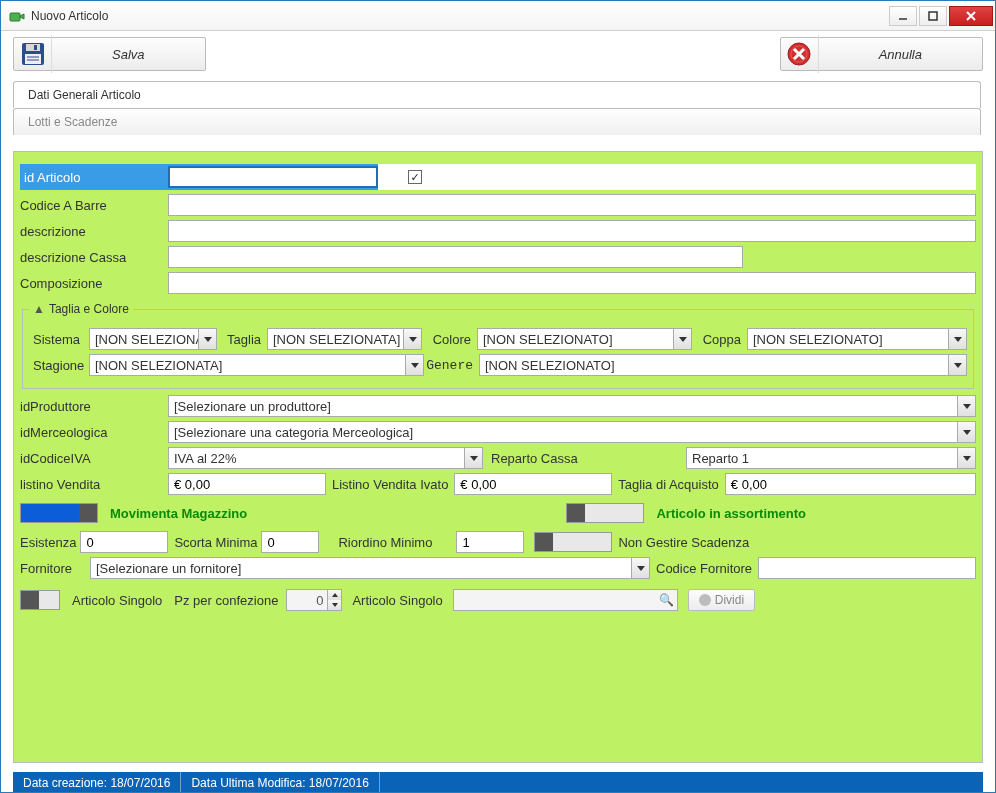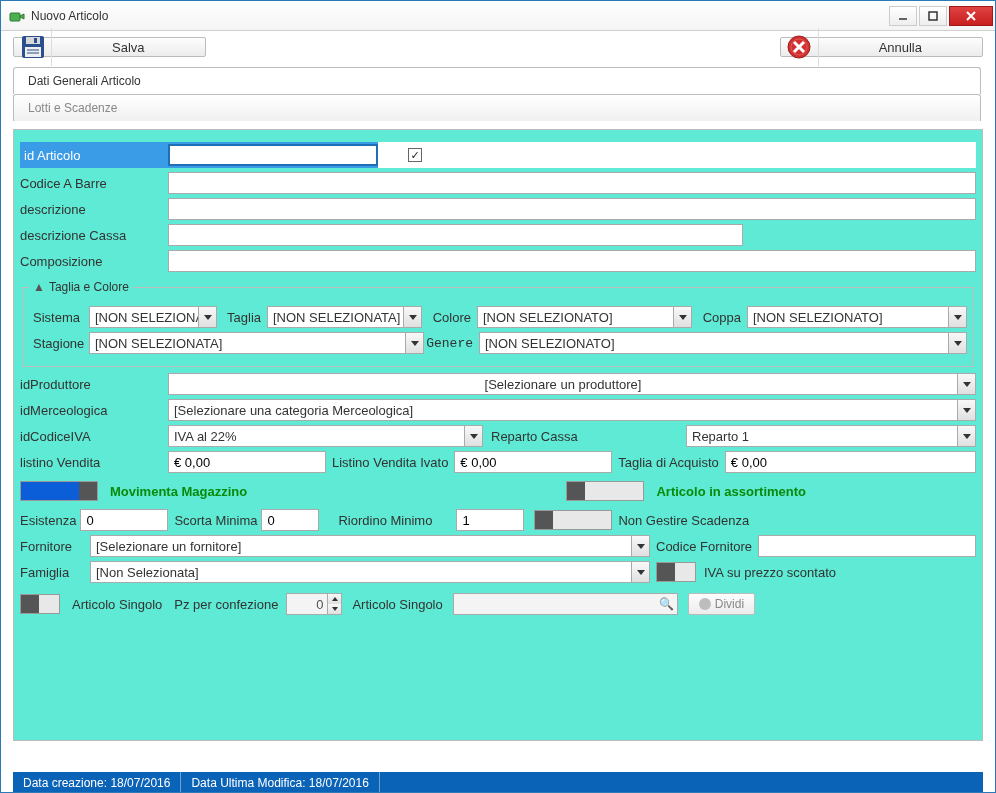--- a/index.html
+++ b/index.html
@@ -7,29 +7,29 @@
   .titlebar { height:30px; background:linear-gradient(#fff,#f4f4f4); border-bottom:1px solid #d0d0d0; display:flex; align-items:center; padding:0 2px 0 8px; }
   .titlebar .app-icon { width:16px; height:16px; margin-right:6px; display:flex; align-items:center; justify-content:center; }
   .titlebar .app-icon svg { display:block; }
   .titlebar .title { flex:1; font-size:12px; color:#333; }
   .win-btns { display:flex; }
   .win-btn { width:28px; height:20px; background:linear-gradient(#fff,#eee); border:1px solid #ccc; margin-left:2px; display:flex; align-items:center; justify-content:center; cursor:pointer; }
   .win-btn.close { width:44px; background:linear-gradient(#e04343,#c81e1e); border-color:#a01818; color:#fff; font-weight:bold; }
   .win-btn svg { display:block; }
 
   .toolbar { padding:6px 12px 4px; display:flex; gap:8px; }
-  .big-btn { display:flex; align-items:center; height:20px; background:linear-gradient(#fdfdfd,#ececec); border:1px solid #bbb; border-radius:2px; cursor:pointer; }
+  .big-btn { display:flex; align-items:center; height:34px; background:linear-gradient(#fdfdfd,#ececec); border:1px solid #bbb; border-radius:2px; cursor:pointer;font-style:italic; }
   .big-btn .icon-col { width:38px; height:38px; display:flex; align-items:center; justify-content:center; border-right:1px solid #dcdcdc; }
   .big-btn .label { padding:0 60px; font-size:13px; color:#333; }
   .spacer { flex:1; }
 
   .tabs { margin:6px 12px 0; display:flex;flex-direction:column; }
   .tab { padding:6px 14px; border:1px solid #bcbcbc; border-bottom:none; background:linear-gradient(#fff,#f0f0f0); font-size:12px; color:#888; cursor:pointer; margin-right:2px; border-radius:3px 3px 0 0; }
   .tab.active { background:#fff; color:#333; position:relative; z-index:2; }
-  .tab-body { margin:8px 12px 0; border:1px solid #bcbcbc; padding:8px 6px 10px; background:#5eead4; }
+  .tab-body { margin:16px 12px 0; border:1px solid #bcbcbc; padding:8px 6px 10px; background:#bef264; }
 
   .row { display:flex; align-items:center; margin:4px 0; }
   .row label.field-label { font-size:13px; color:#333; }
   .row.hl { background:#3a9be6; color:#fff; }
   .row.hl label.field-label { color:#fff; padding:4px 4px; }
   .row.hl input[type=text] { border:2px solid #1e6fb8; }
   input[type=text] { height:22px; border:1px solid #aaa; padding:2px 5px; font-size:13px; background:#fff; }
   .select { display:flex; align-items:center; height:22px; border:1px solid #aaa; background:#fff; }
   .select .sel-text { flex:1; padding:0 5px; font-size:13px; white-space:nowrap; overflow:hidden; text-overflow:clip; }
   .select .sel-btn { width:18px; height:100%; background:linear-gradient(#f8f8f8,#e0e0e0); border-left:1px solid #aaa; display:flex; align-items:center; justify-content:center; }
@@ -196,21 +196,21 @@
       <label class="field-label" style="width:55px; text-align:right; padding-right:6px;font-family:Liberation Mono, monospace;">Genere</label>
       <div class="select" style="flex:1;">
             <span class="sel-text">[NON SELEZIONATO]</span>
             <span class="sel-btn"></span>
           </div>
     </div>
   </fieldset>
 
   <div class="row">
     <label class="field-label" style="width:148px;">idProduttore</label>
-    <div class="select" style="flex:1;text-align:center;">
+    <div class="select" style="flex:1;">
           <span class="sel-text">[Selezionare un produttore]</span>
           <span class="sel-btn"></span>
         </div>
   </div>
   <div class="row">
     <label class="field-label" style="width:148px;">idMerceologica</label>
     <div class="select" style="flex:1;">
           <span class="sel-text">[Selezionare una categoria Merceologica]</span>
           <span class="sel-btn"></span>
         </div>
@@ -265,31 +265,20 @@
   <div class="row">
     <label class="field-label" style="width:70px;">Fornitore</label>
     <div class="select" style="width:560px;">
           <span class="sel-text">[Selezionare un fornitore]</span>
           <span class="sel-btn"></span>
         </div>
     <label class="field-label" style="padding:0 6px;">Codice Fornitore</label>
     <input type="text" style="flex: 1 1 0%;">
   </div>
 
-  <div class="row">
-    <label class="field-label" style="width:70px;">Famiglia</label>
-    <div class="select" style="width:560px;">
-          <span class="sel-text">[Non Selezionata]</span>
-          <span class="sel-btn"></span>
-        </div>
-    <div class="toggle" style="margin-left:6px; width:40px;">
-          <div class="knob"></div>
-        </div>
-    <label class="field-label" style="padding-left:8px;">IVA su prezzo scontato</label>
-  </div>
 
   <div class="row" style="margin-top:10px;">
     <div class="toggle" style="width:40px;">
           <div class="knob"></div>
         </div>
     <label class="field-label" style="padding:0 12px;">Articolo Singolo</label>
     <label class="field-label disabled" style="padding-right:8px;">Pz per confezione</label>
     <div class="spin muted-box">
       <input disabled="" value="0" style="">
       <div class="spin-btns">

